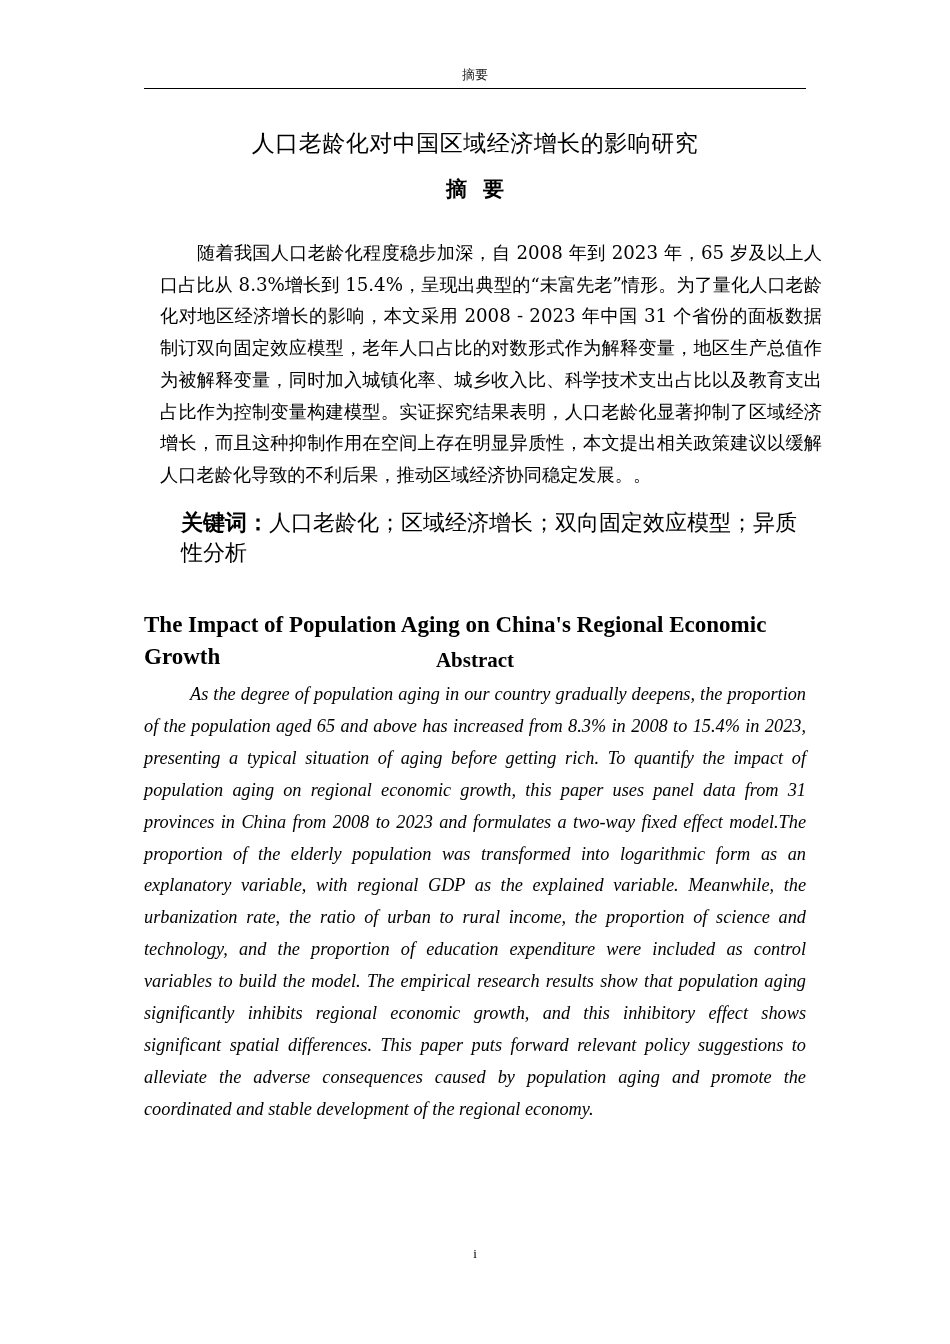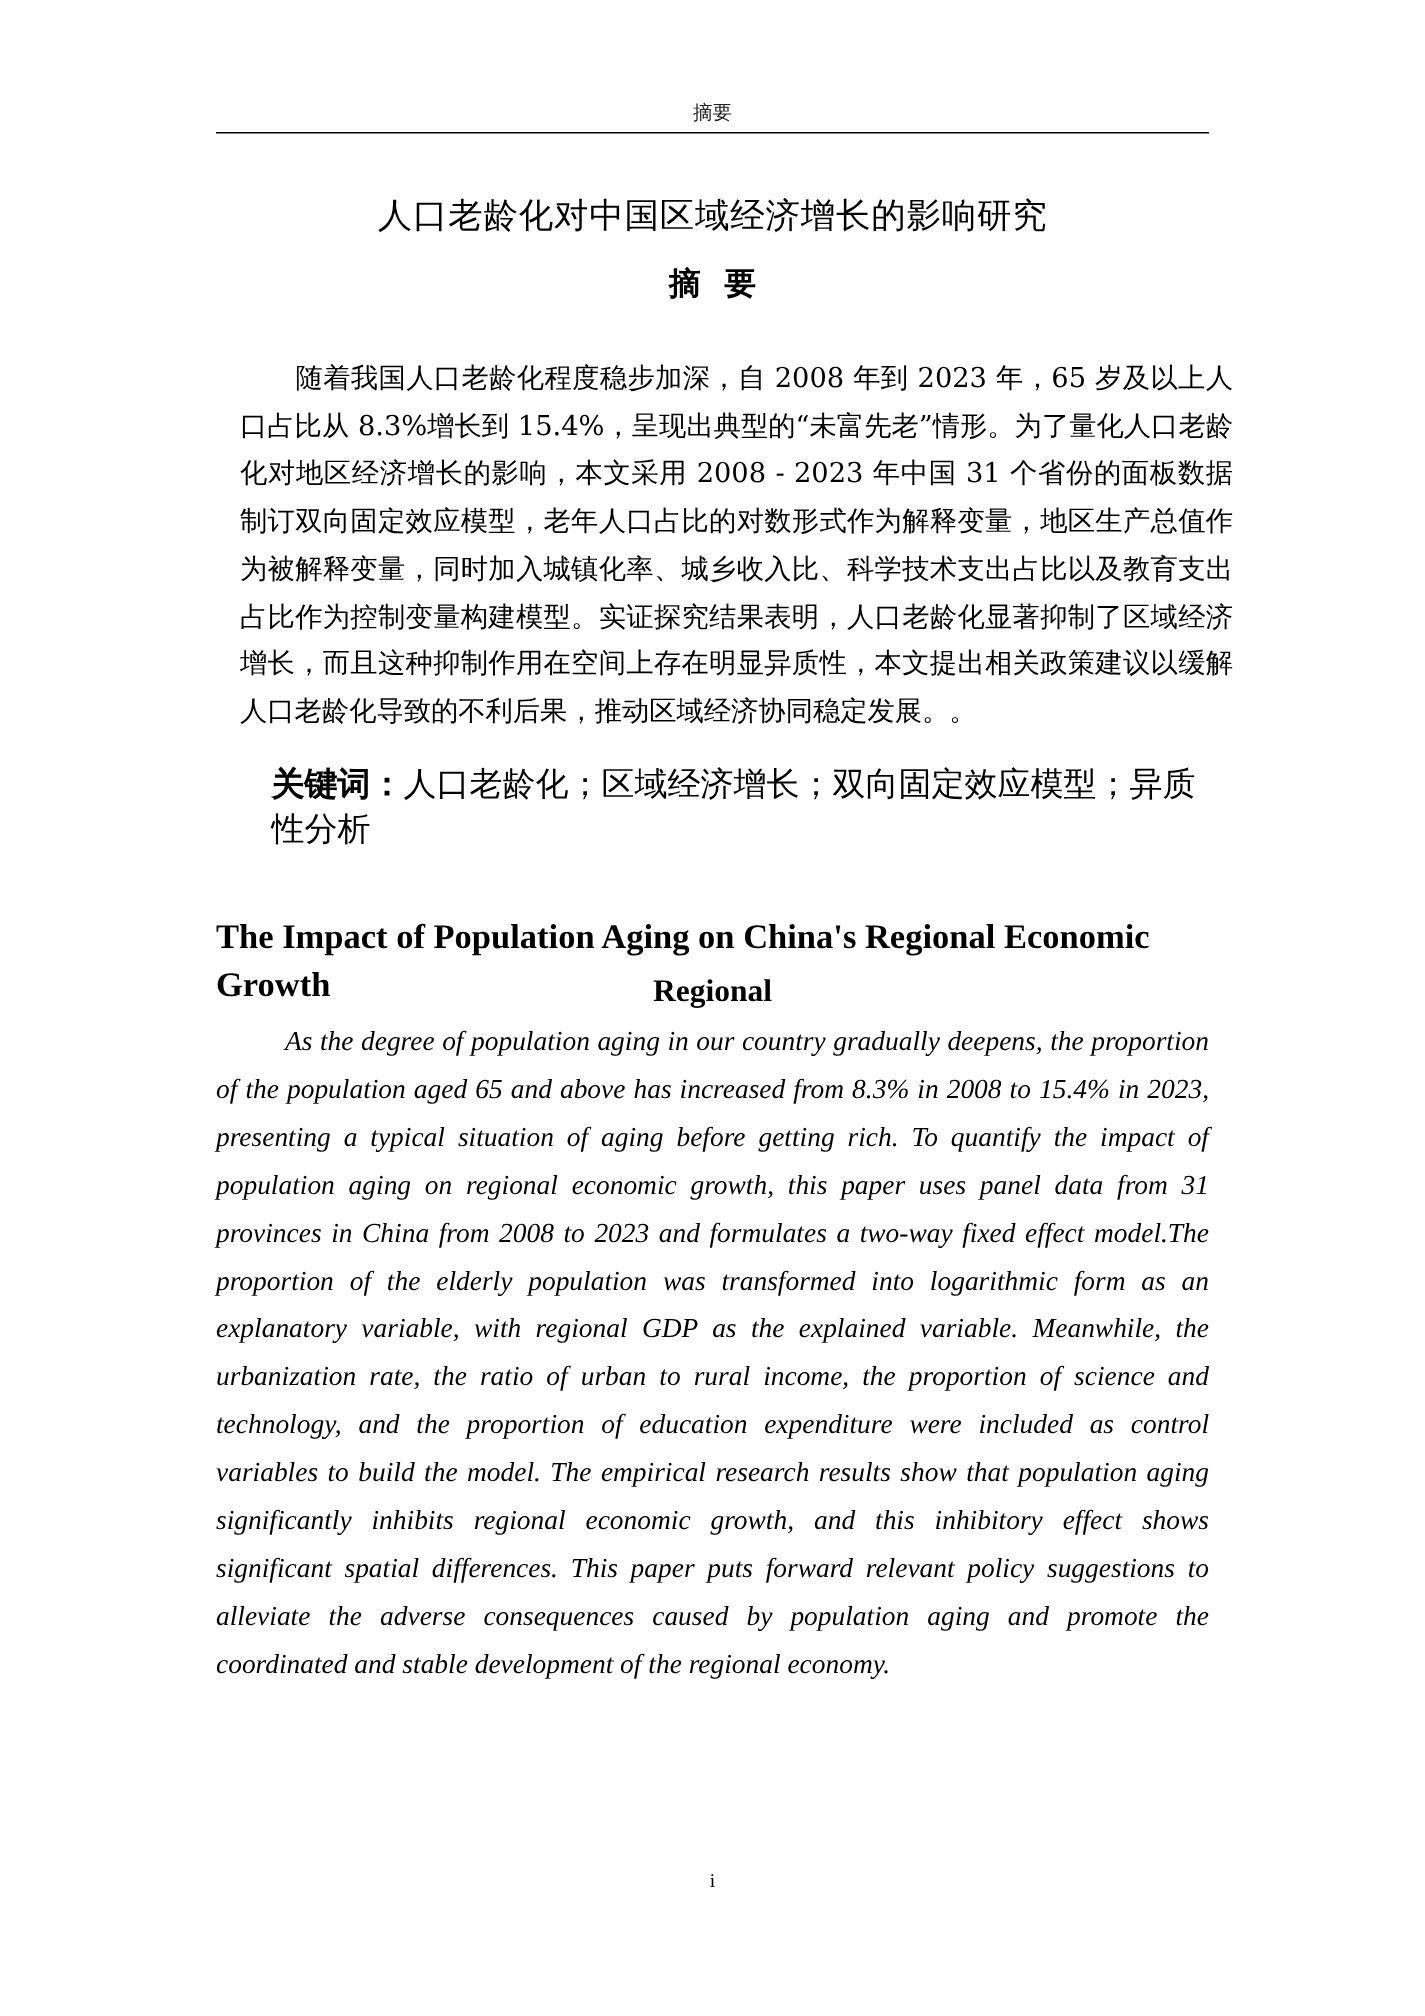--- a/index.html
+++ b/index.html
@@ -132,16 +132,16 @@
 
 <div class="cn-title">人口老龄化对中国区域经济增长的影响研究</div>
 <div class="cn-abstract-heading">摘要</div>
 <p class="cn-abstract-body">随着我国人口老龄化程度稳步加深，自 2008 年到 2023 年，65 岁及以上人口占比从 8.3%增长到 15.4%，呈现出典型的“未富先老”情形。为了量化人口老龄化对地区经济增长的影响，本文采用 2008 - 2023 年中国 31 个省份的面板数据制订双向固定效应模型，老年人口占比的对数形式作为解释变量，地区生产总值作为被解释变量，同时加入城镇化率、城乡收入比、科学技术支出占比以及教育支出占比作为控制变量构建模型。实证探究结果表明，人口老龄化显著抑制了区域经济增长，而且这种抑制作用在空间上存在明显异质性，本文提出相关政策建议以缓解人口老龄化导致的不利后果，推动区域经济协同稳定发展。。</p>
 
 <div class="keywords">
   <span class="kw-label">关键词：</span><span>人口老龄化；区域经济增长；双向固定效应模型；异质性分析</span>
 </div>
 
 <div class="en-title">The Impact of Population Aging on China's Regional Economic Growth</div>
-<div class="en-abstract-heading">Regional</div>
+<div class="en-abstract-heading">Abstract</div>
 <p class="en-abstract-body">As the degree of population aging in our country gradually deepens, the proportion of the population aged 65 and above has increased from 8.3% in 2008 to 15.4% in 2023, presenting a typical situation of aging before getting rich. To quantify the impact of population aging on regional economic growth, this paper uses panel data from 31 provinces in China from 2008 to 2023 and formulates a two-way fixed effect model.The proportion of the elderly population was transformed into logarithmic form as an explanatory variable, with regional GDP as the explained variable. Meanwhile, the urbanization rate, the ratio of urban to rural income, the proportion of science and technology, and the proportion of education expenditure were included as control variables to build the model. The empirical research results show that population aging significantly inhibits regional economic growth, and this inhibitory effect shows significant spatial differences. This paper puts forward relevant policy suggestions to alleviate the adverse consequences caused by population aging and promote the coordinated and stable development of the regional economy.</p>
 
 <div class="page-number">i</div>
 
 </body></html>

